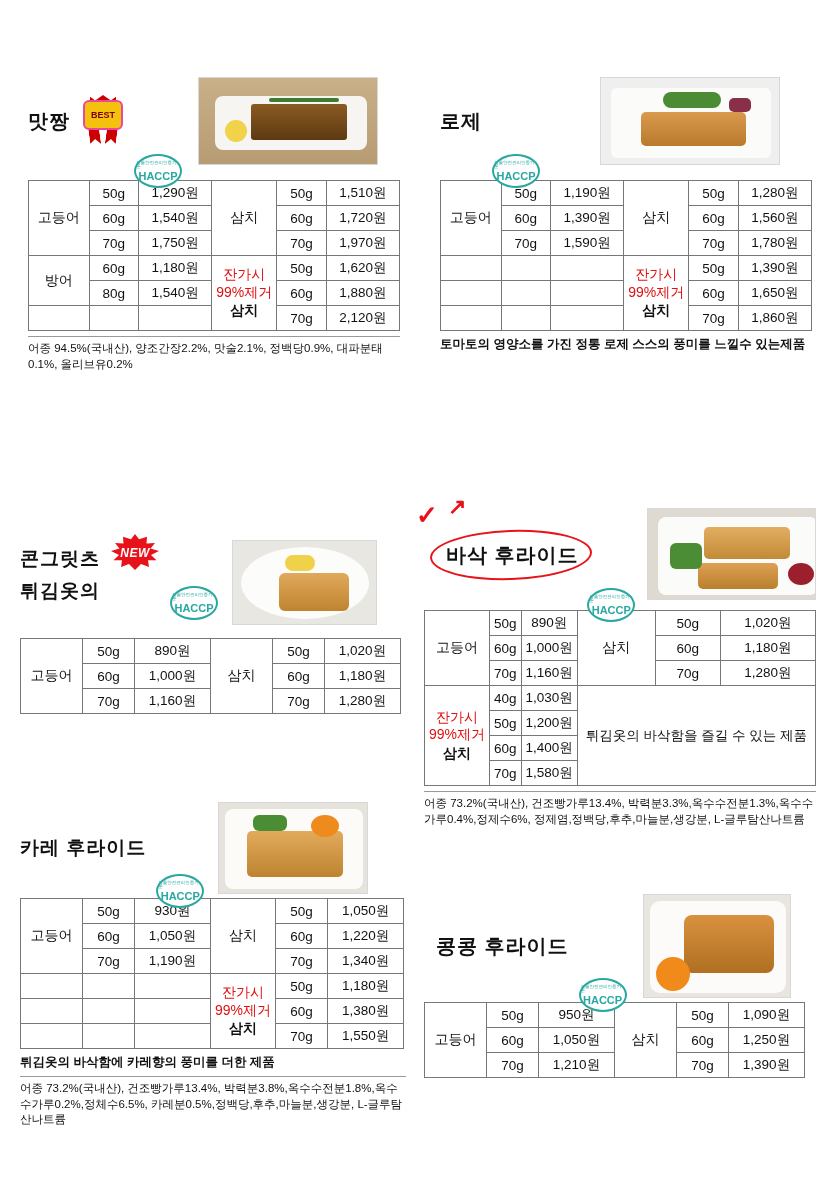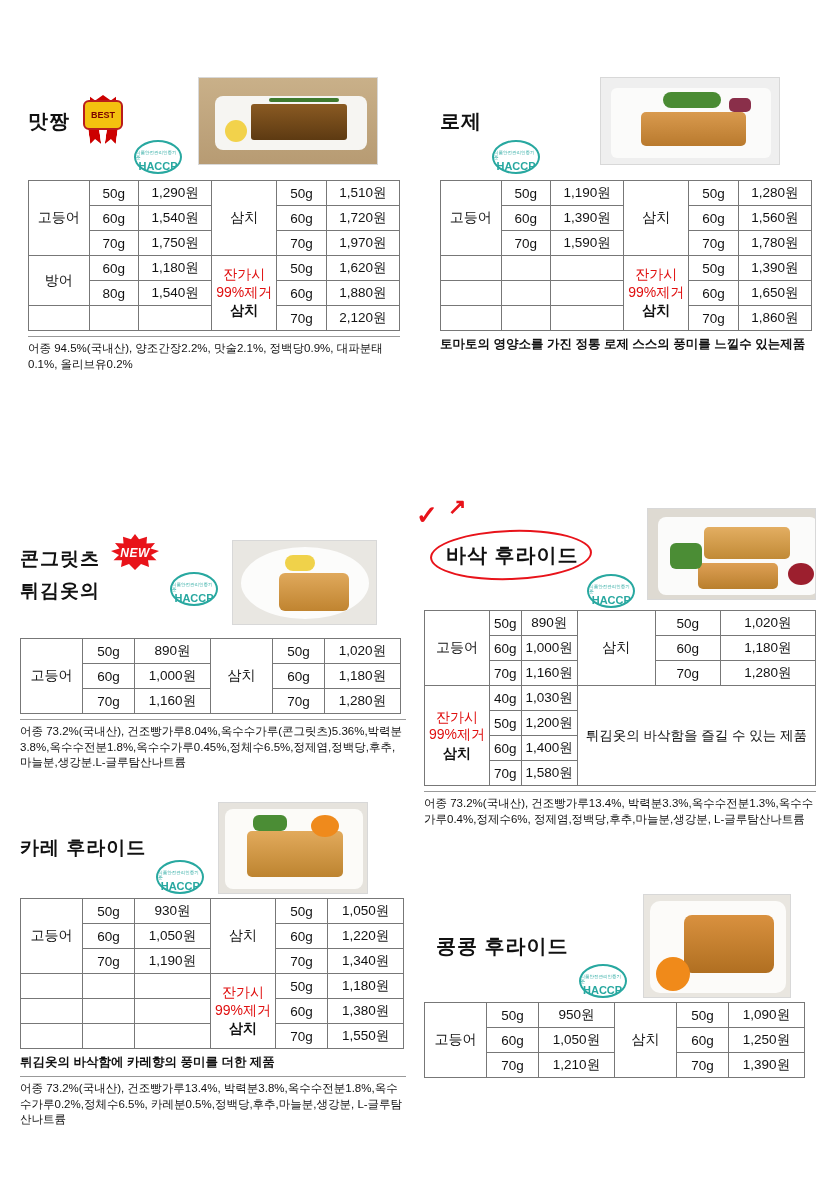--- a/index.html
+++ b/index.html
@@ -23,21 +23,21 @@
     white-space: nowrap;
   }
   .prod-title.sm { font-size: 19px; }
 
   
   .badge-best, .badge-new {
     width: 46px; height: 46px; position: relative; flex: none;
   }
   .badge-best .disc {
     position:absolute; left:3px; top:2px; width:40px; height:30px;
-    background:#f4c10f; border:2px solid #b91c1c; border-radius:6px;
+    background:#f4c10f; border:2px solid #ec4899; border-radius:6px;
     display:flex; align-items:center; justify-content:center;
     font-size:9px; font-weight:bold; color:#7a0000;
   }
   .badge-best .crown {
     position:absolute; left:10px; top:-3px; width:26px; height:9px;
     background:#c00; clip-path: polygon(0 100%,0 20%,20% 60%,50% 0,80% 60%,100% 20%,100% 100%);
   }
   .badge-best .tail-l, .badge-best .tail-r {
     position:absolute; top:28px; width:11px; height:18px; background:#c00;
   }
@@ -54,24 +54,24 @@
   }
   .badge-new .txt {
     position:absolute; inset:0; display:flex; align-items:center; justify-content:center;
     color:#fff; font-size:12px; font-weight:bold; font-style:italic; letter-spacing:.5px;
   }
 
   .haccp {
     width: 48px; height: 40px; flex:none; position:relative;
   }
   .haccp .oval {
-    position:absolute; left:0; top:6px; width:48px; height:34px;
+    position:absolute; left:0; top:20px; width:48px; height:34px;
     border: 2px solid #28a8a0; border-radius: 50%;
     background:#fff;
-    display:flex; flex-direction:column; align-items:center; justify-content:flex-end;
+    display:flex; flex-direction:column; align-items:center; justify-content:center;
     line-height:1;
   }
   .haccp .tiny { font-size:4.5px; color:#28a8a0; letter-spacing:0; }
   .haccp .main { font-size:11px; font-weight:bold; color:#28a8a0; margin-top:1px; }
 
   .photo {
     border: 1px solid #d8d8d8;
     background-size: cover; background-position:center;
     position: relative; overflow: hidden;
   }
@@ -318,21 +318,20 @@
         <td class="p">1,180원</td>
       </tr>
       <tr>
         <td class="g">70g</td>
         <td class="p">1,160원</td>
         <td class="g">70g</td>
         <td class="p">1,280원</td>
       </tr>
     </tbody>
       </table>
-    <div class="ingr">어종 73.2%(국내산), 건조빵가루8.04%,옥수수가루(콘그릿츠)5.36%,박력분3.8%,옥수수전분1.8%,옥수수가루0.45%,정체수6.5%,정제염,정백당,후추,마늘분,생강분.L-글루탐산나트륨</div>
   </div>
 
   <div class="block" style="left:424px; top:498px; width:392px;">
     <div class="title-row" style="height:112px;">
       <div style="position:relative; width:170px; height:60px;">
         <div class="prod-title" style="position:absolute; left:22px; top:18px;">바삭 후라이드</div>
         <div class="redoval" style="left:6px; top:6px; width:162px; height:50px;"></div>
         <div class="redmark" style="left:-8px; top:-24px;">✓</div>
         <div class="redmark" style="left:24px; top:-30px; font-size:22px;">↗</div>
       </div>

